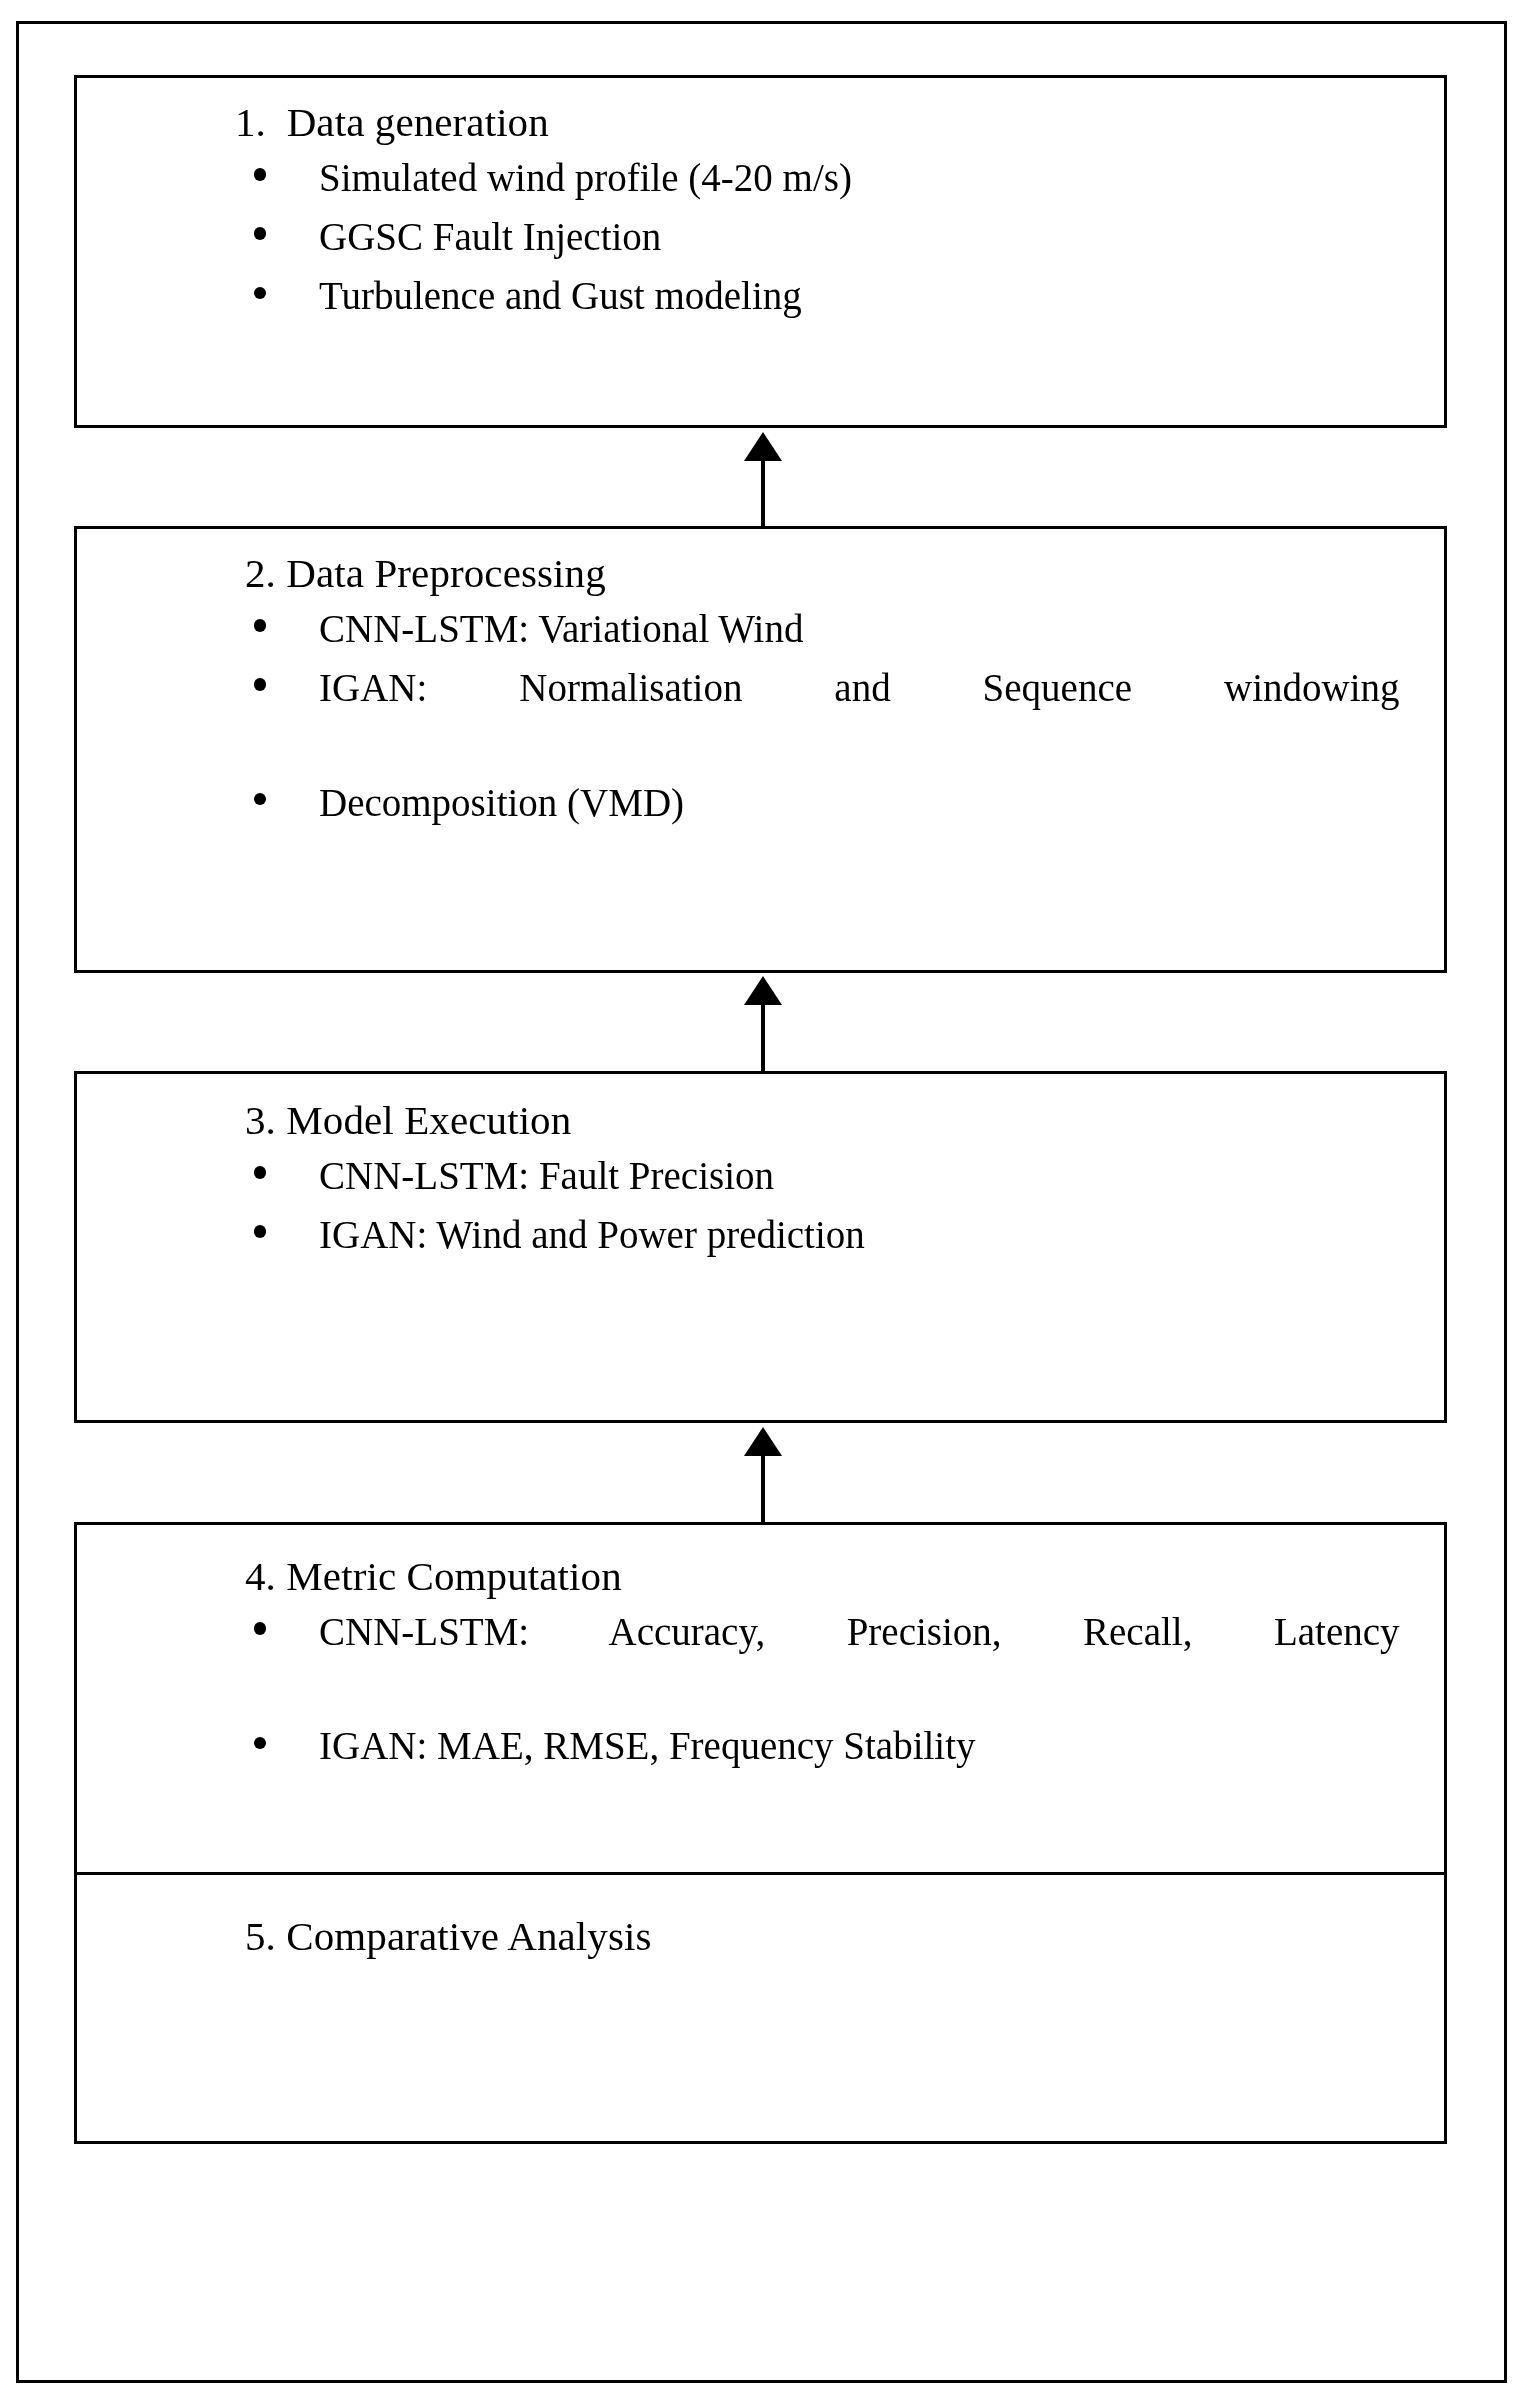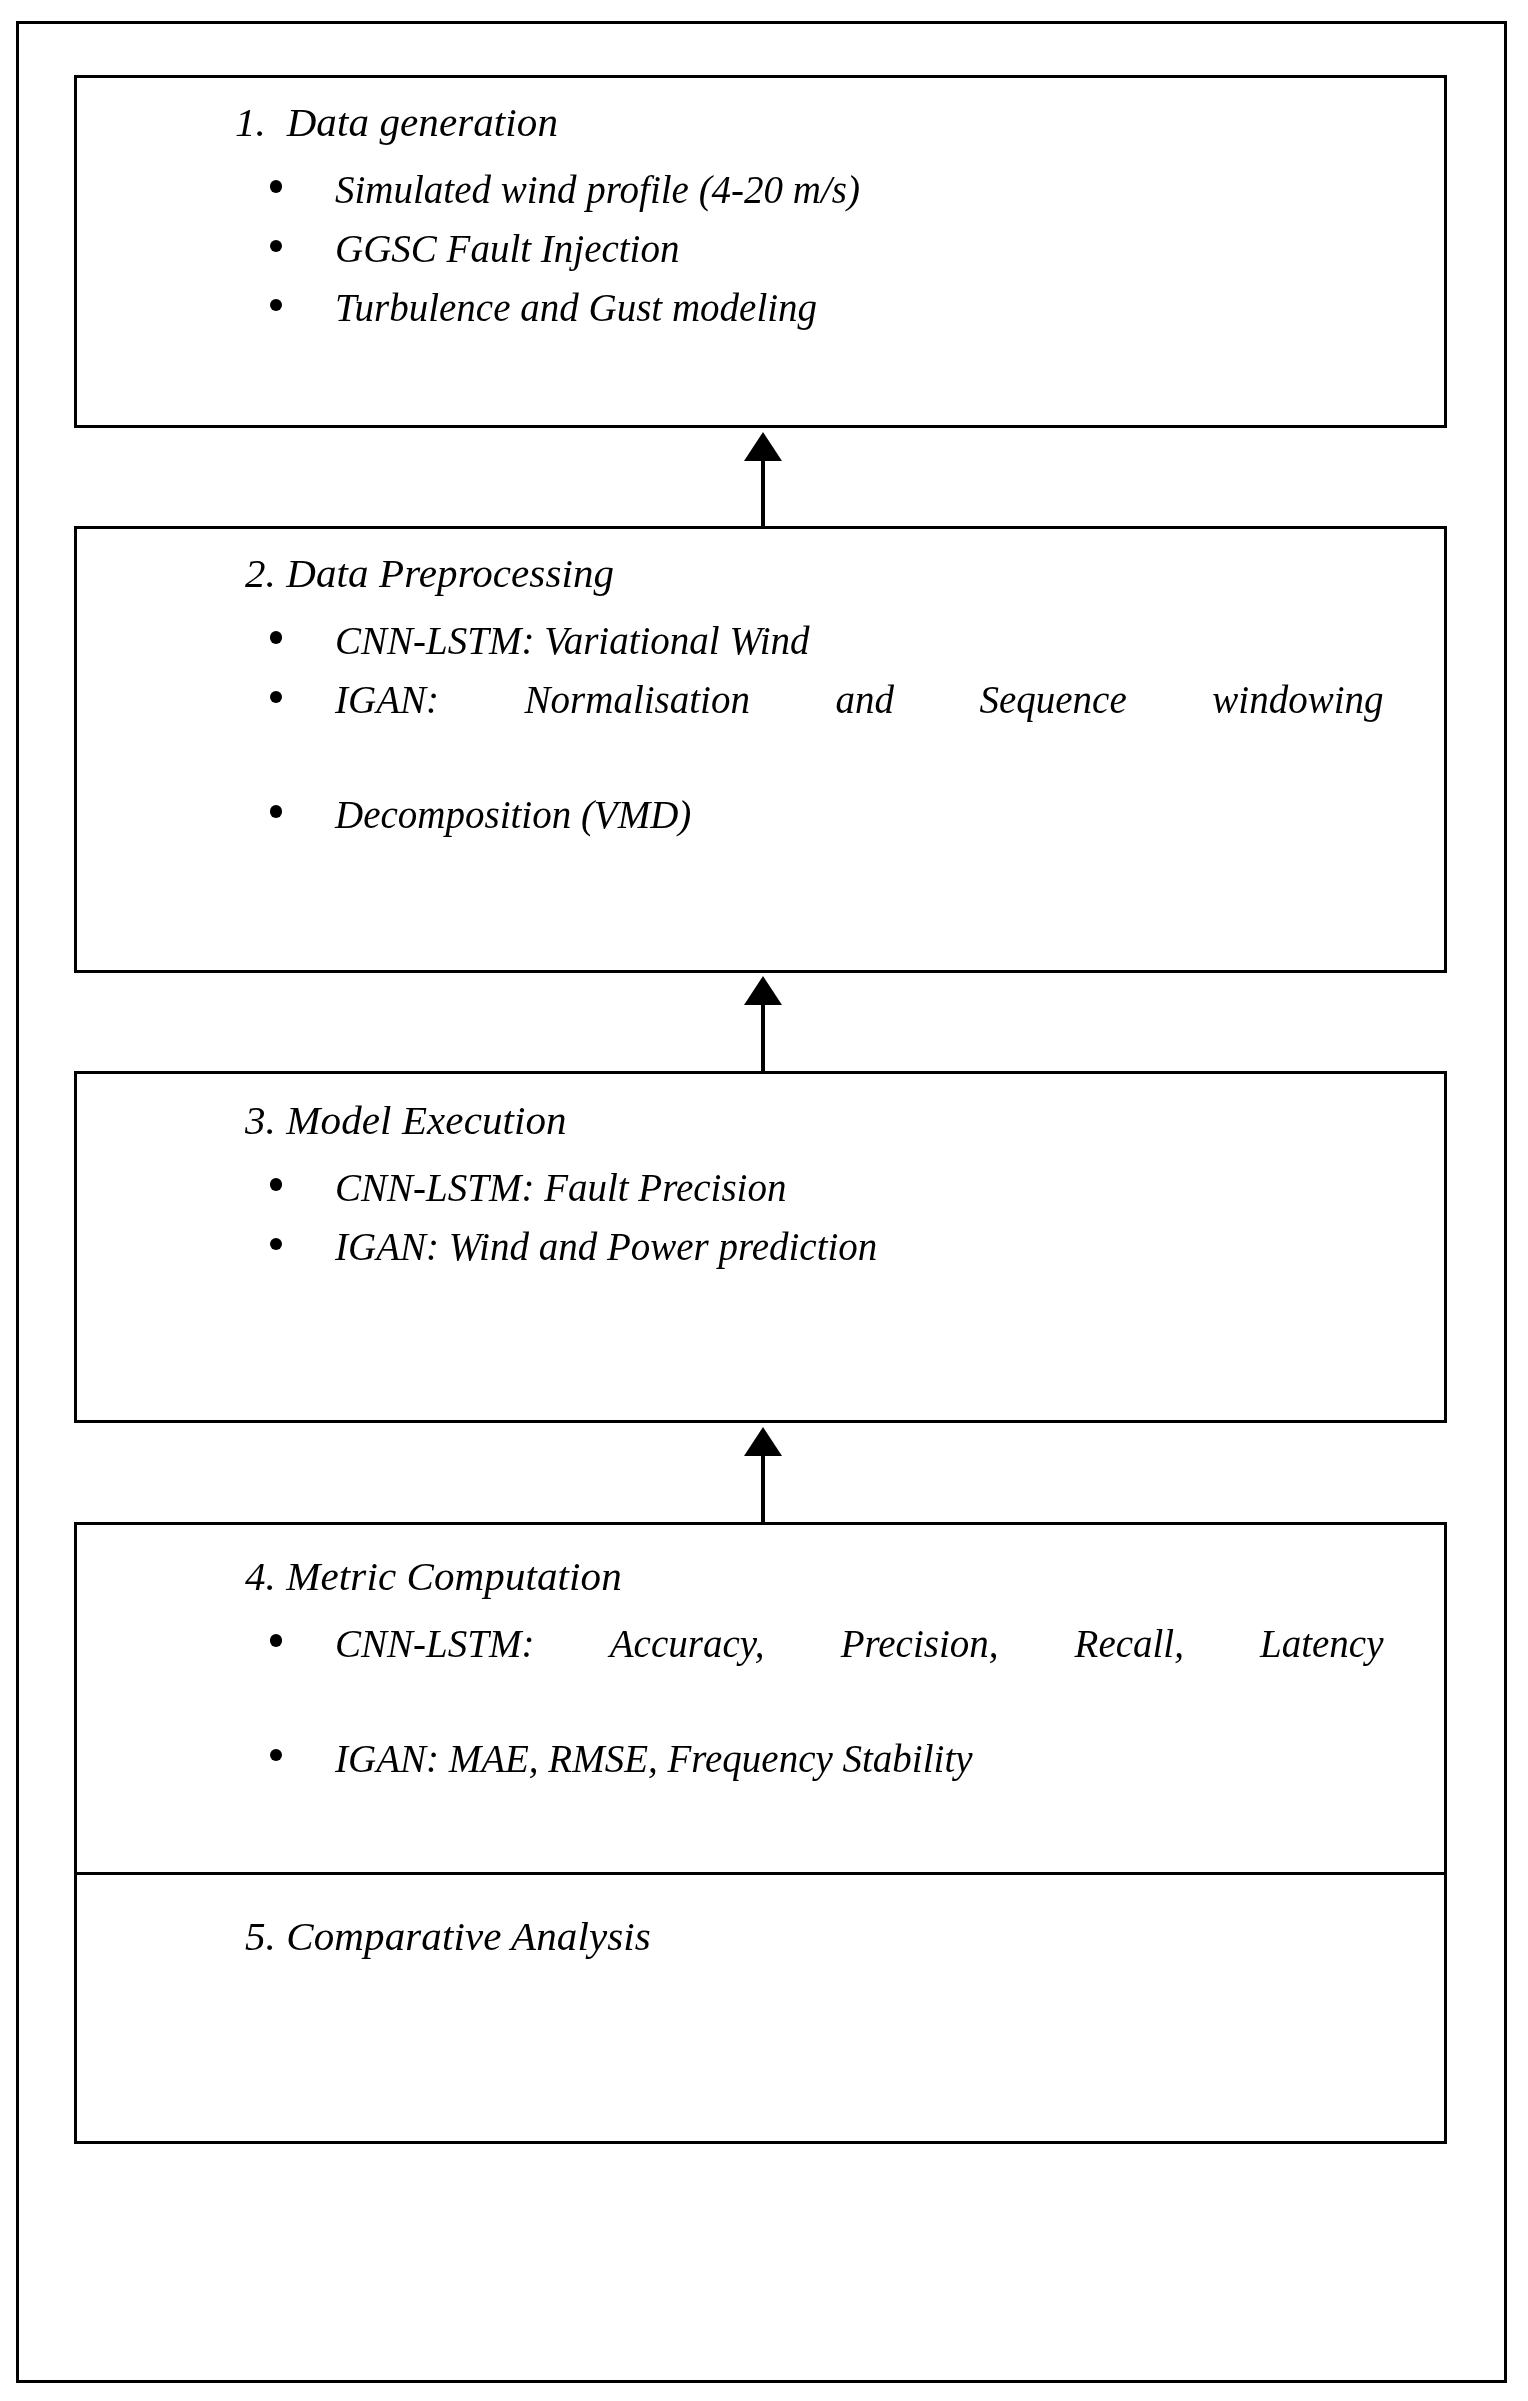--- a/index.html
+++ b/index.html
@@ -38,39 +38,38 @@
 
   .stage-box {
     position: absolute;
     left: 74px;
     width: 1373px;
     border: 3.9px solid #000000;
     box-sizing: border-box;
     background: #ffffff;
     padding: 0;
     overflow: hidden;
-    font-style: italic;
   }
 
   .box-inner {
     padding: 22px 34px 19.6px 34px;
   }
 
   .stage-title {
     font-size: 41px;
     line-height: 1.12;
     letter-spacing: 0.1px;
     margin: 0 0 3.9px 0;
     padding-left: 124px;
     white-space: pre;
   }
 
   .bullet-list {
     list-style: none;
-    margin: 16px;
+    margin: 0;
     padding: 0;
   }
 
   .bullet-item {
     position: relative;
     font-size: 39px;
     line-height: 1.42;
     padding-left: 208px;
     margin: 0 0 3.9px 0;
     text-align: left;

